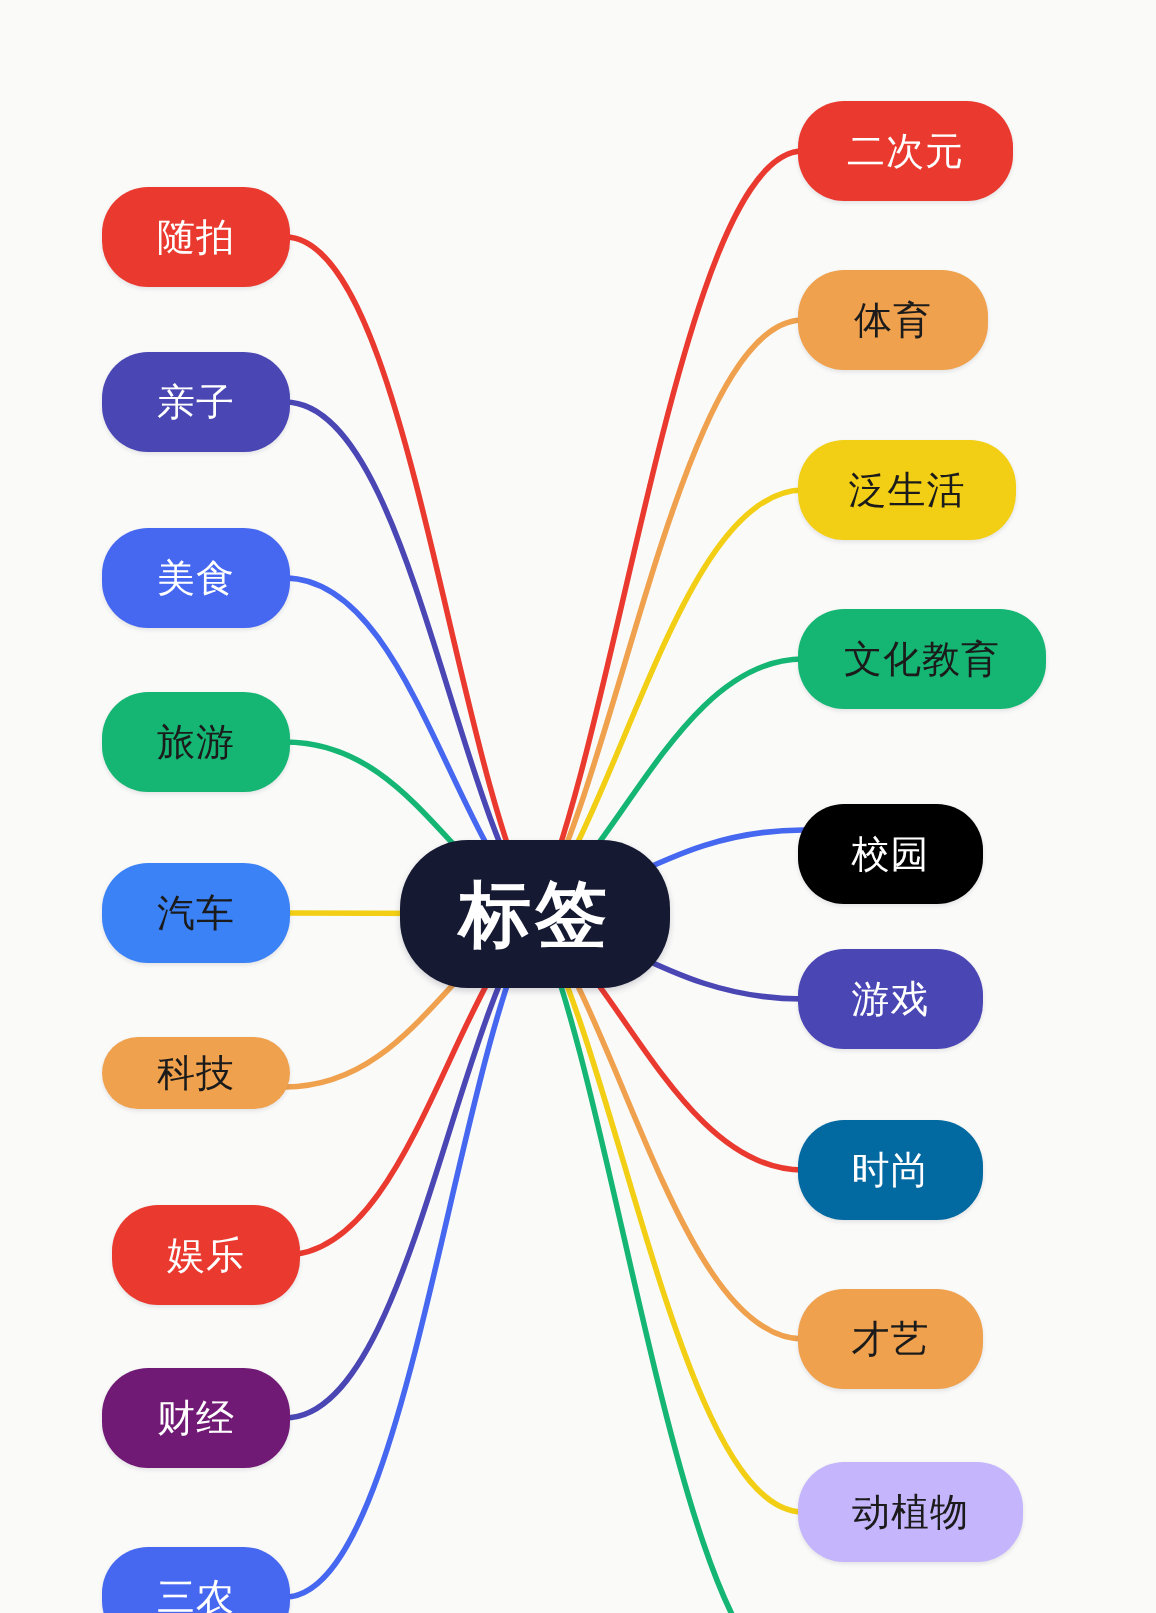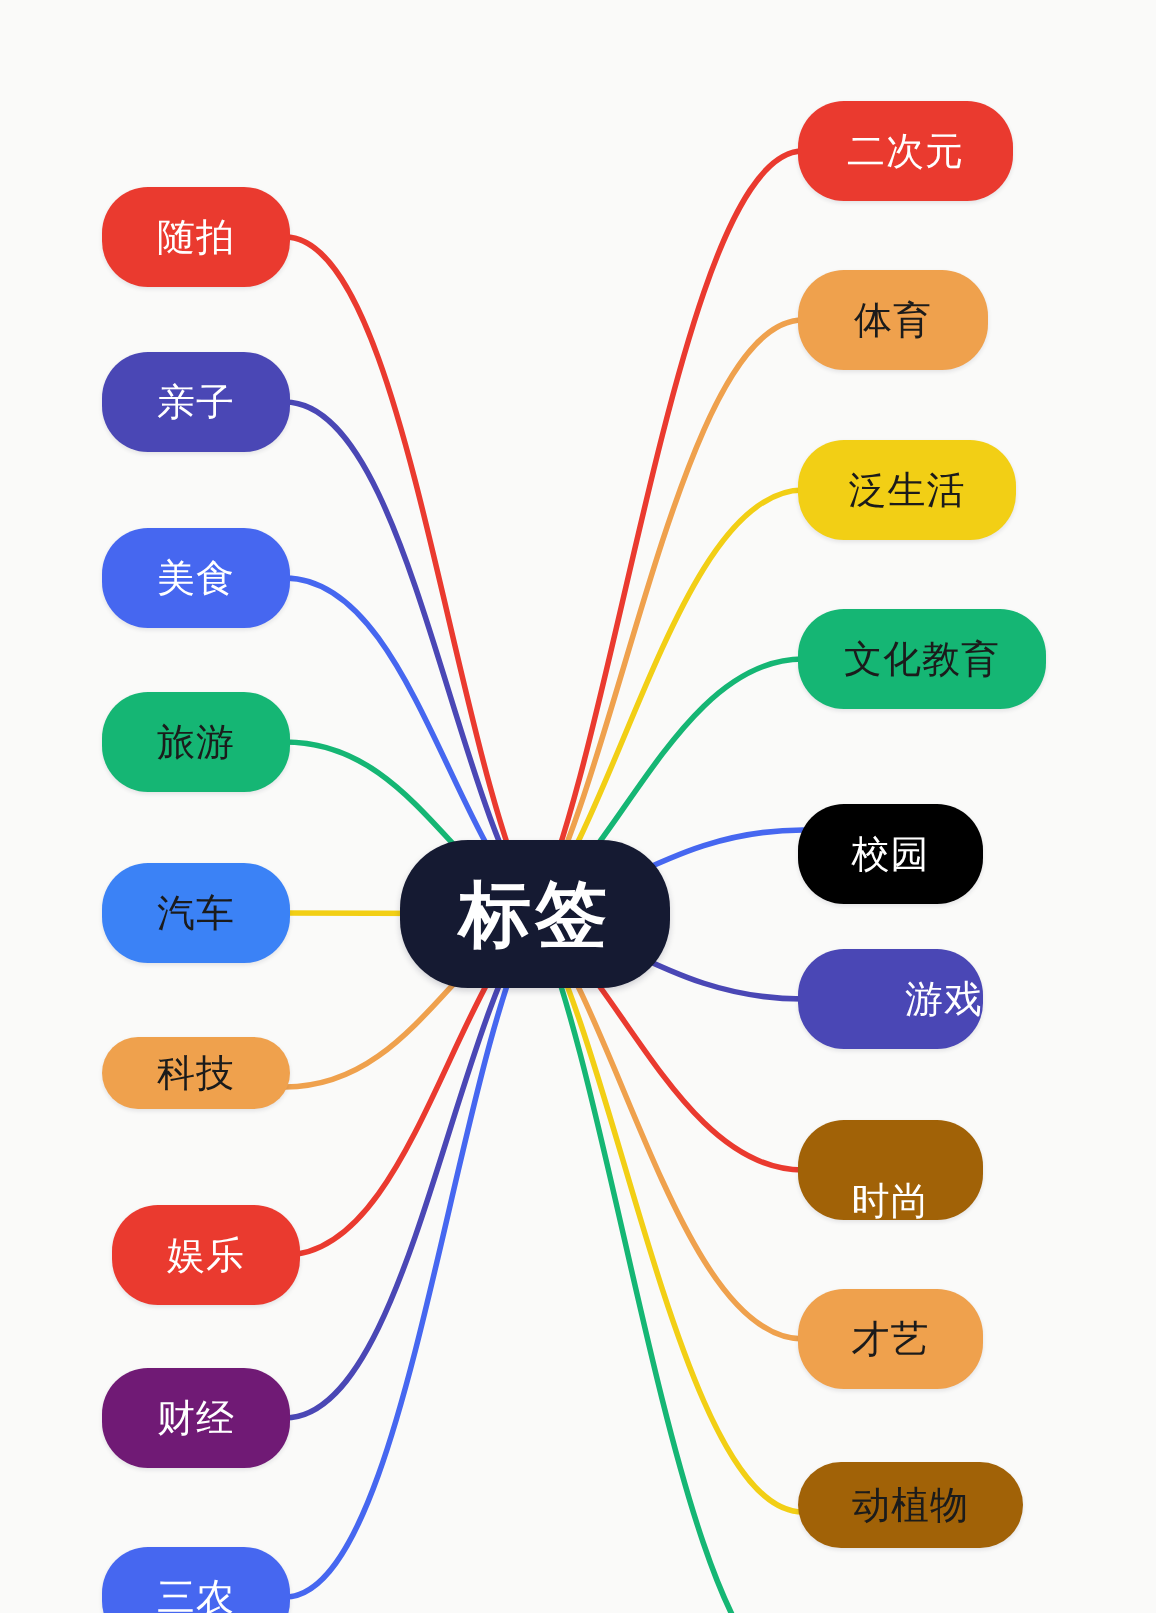--- a/index.html
+++ b/index.html
@@ -99,30 +99,30 @@
     </div>
   <div class="node" style="left: 798px; top: 440px; width: 218px; height: 100px; background: rgb(242, 207, 21); color: rgb(27, 27, 27);">
       <span class="node-label">泛生活</span>
     </div>
   <div class="node" style="left: 798px; top: 609px; width: 248px; height: 100px; background: rgb(21, 182, 116); color: rgb(27, 27, 27);">
       <span class="node-label">文化教育</span>
     </div>
   <div class="node" style="left: 798px; top: 780px; width: 185px; height: 100px; background: #000000; color: rgb(255, 255, 255); margin-top: 24px;">
       <span class="node-label">校园</span>
     </div>
-  <div class="node" style="left: 798px; top: 949px; width: 185px; height: 100px; background: rgb(74, 71, 181); color: rgb(255, 255, 255); justify-content: flex-end;">
+  <div class="node" style="left: 798px; top: 949px; width: 185px; height: 100px; background: rgb(74, 71, 181); color: rgb(255, 255, 255);">
       <span class="node-label">游戏</span>
     </div>
-  <div class="node" style="left: 798px; top: 1120px; width: 185px; height: 100px; background: #a16207; color: rgb(255, 255, 255); align-items: flex-end;">
+  <div class="node" style="left: 798px; top: 1120px; width: 185px; height: 100px; background: #0369a1; color: rgb(255, 255, 255);">
       <span class="node-label">时尚</span>
     </div>
   <div class="node" style="left: 798px; top: 1289px; width: 185px; height: 100px; background: rgb(239, 161, 77); color: rgb(27, 27, 27);">
       <span class="node-label">才艺</span>
     </div>
-  <div class="node" style="left: 798px; top: 1462px; width: 225px; height: 86px; background: #a16207; color: rgb(27, 27, 27);">
+  <div class="node" style="left: 798px; top: 1462px; width: 225px; height: 100px; background: #c4b5fd; color: rgb(27, 27, 27);">
       <span class="node-label">动植物</span>
     </div>
 
   <div class="node center-node" style="left: 400px; top: 840px; width: 270px; height: 148px; background: rgb(21, 26, 50); color: rgb(255, 255, 255);">
       <span class="node-label">标签</span>
     </div>
 
 </div>
 
 </body></html>

